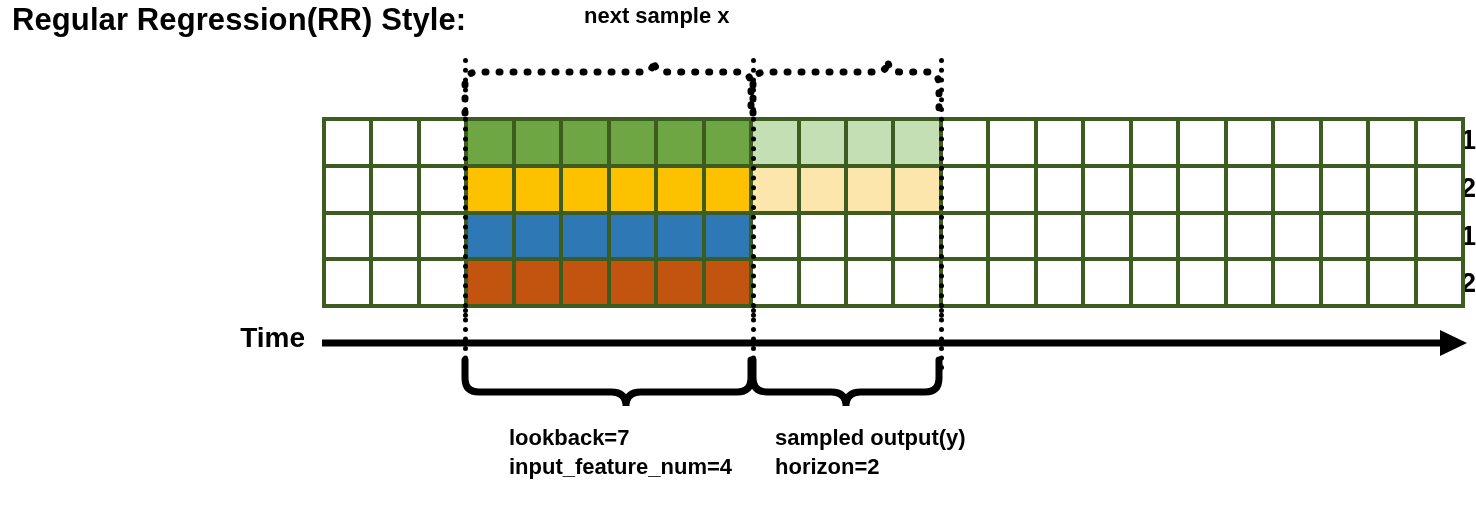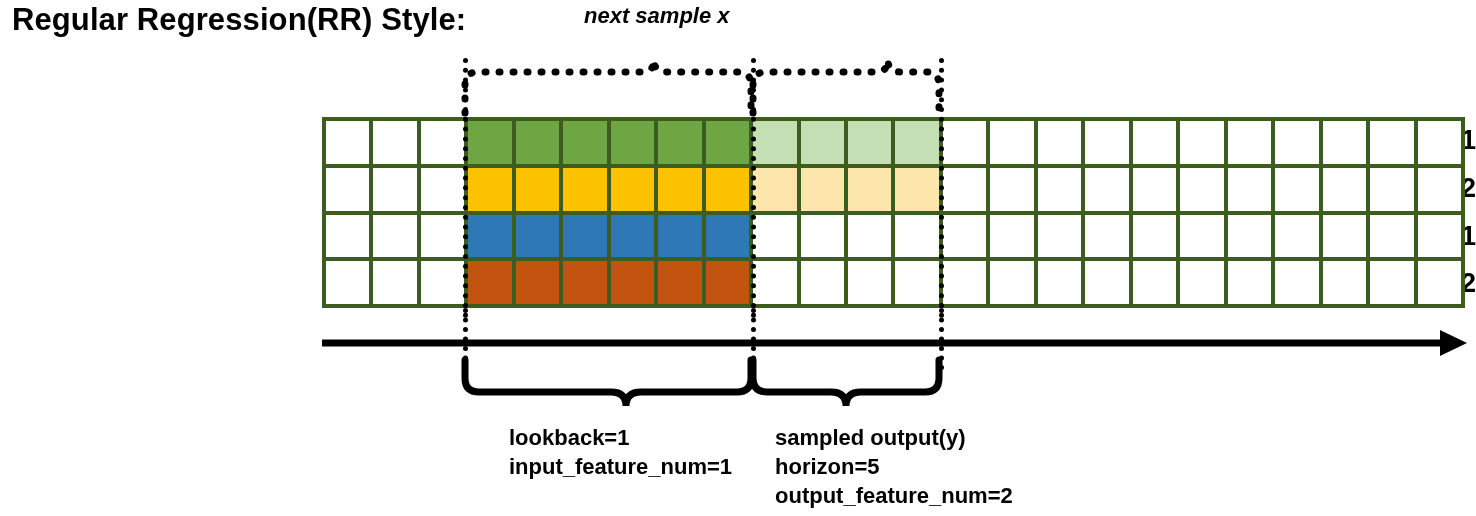--- a/index.html
+++ b/index.html
@@ -47,21 +47,21 @@
   .vdot{
     position:absolute;width:0;
     border-left:5px dotted #000;
   }
 
   
   .ovl{position:absolute;left:0;top:0;width:1476px;height:516px;overflow:visible;pointer-events:none;}
 
   
   .brace-top-label{
-    position:absolute;font-size:22px;font-weight:700;font-style:italic;
+    position:absolute;font-size:22px;font-weight:700;
     white-space:nowrap;
     text-align:center;
   }
   .bottom-block{
     position:absolute;font-size:22px;font-weight:700;white-space:nowrap;
     line-height:29px;
   }
   .bottom-block div{white-space:nowrap;}
 </style>
 </head>
@@ -177,43 +177,43 @@
 
   <div class="vdot" style="left:463px; top:58px;  height:260px;"></div>
   <div class="vdot" style="left:463px; top:308px; height:62px;"></div>
 
   <div class="vdot" style="left:751px; top:58px;  height:260px;"></div>
   <div class="vdot" style="left:751px; top:308px; height:62px;"></div>
 
   <div class="vdot" style="left:939px; top:58px;  height:260px;"></div>
   <div class="vdot" style="left:939px; top:308px; height:62px;"></div>
 
+  <div id="time-label">Time</div>
   <svg id="time-axis" viewBox="0 0 1150 40">
     <line x1="0" y1="19" x2="1120" y2="19" stroke="#000" stroke-width="7"></line>
     <polygon points="1118,6 1145,19 1118,32" fill="#000"></polygon>
   </svg>
 
   <svg class="ovl">
 
     <path d="M 465,113 L 465,85 Q 465,72 478,72 L 641,72 Q 654,72 654,60 Q 654,72 667,72 L 738,72 Q 751,72 751,85 L 751,113" fill="none" stroke="#000" stroke-width="7" stroke-linecap="round" stroke-dasharray="1 13"></path>
 
     <path d="M 753,113 L 753,85 Q 753,72 766,72 L 875,72 Q 888,72 888,60 Q 888,72 901,72 L 926,72 Q 939,72 939,85 L 939,113" fill="none" stroke="#000" stroke-width="7" stroke-linecap="round" stroke-dasharray="1 13"></path>
   </svg>
 
   <div class="brace-top-label" style="left:584px;top:3px;">next sample x</div>
 
   <svg class="ovl">
     <path d="M 465,360 L 465,378 Q 465,392 479,392 L 611,392 Q 626,392 626,406 Q 626,392 641,392 L 737,392 Q 751,392 751,378 L 751,360" fill="none" stroke="#000" stroke-width="7" stroke-linecap="round"></path>
     <path d="M 753,360 L 753,378 Q 753,392 767,392 L 831,392 Q 846,392 846,406 Q 846,392 861,392 L 925,392 Q 939,392 939,378 L 939,360" fill="none" stroke="#000" stroke-width="7" stroke-linecap="round"></path>
   </svg>
 
   <div class="bottom-block" style="left:509px;top:423px;">
-    <div>lookback=1</div>
-    <div>input_feature_num=1</div>
+    <div>lookback=7</div>
+    <div>input_feature_num=4</div>
   </div>
 
   <div class="bottom-block" style="left:775px;top:423px;">
     <div>sampled output(y)</div>
-    <div>horizon=5</div>
-    <div>output_feature_num=2</div>
+    <div>horizon=2</div>
   </div>
 
 </div>
 
 </body></html>

